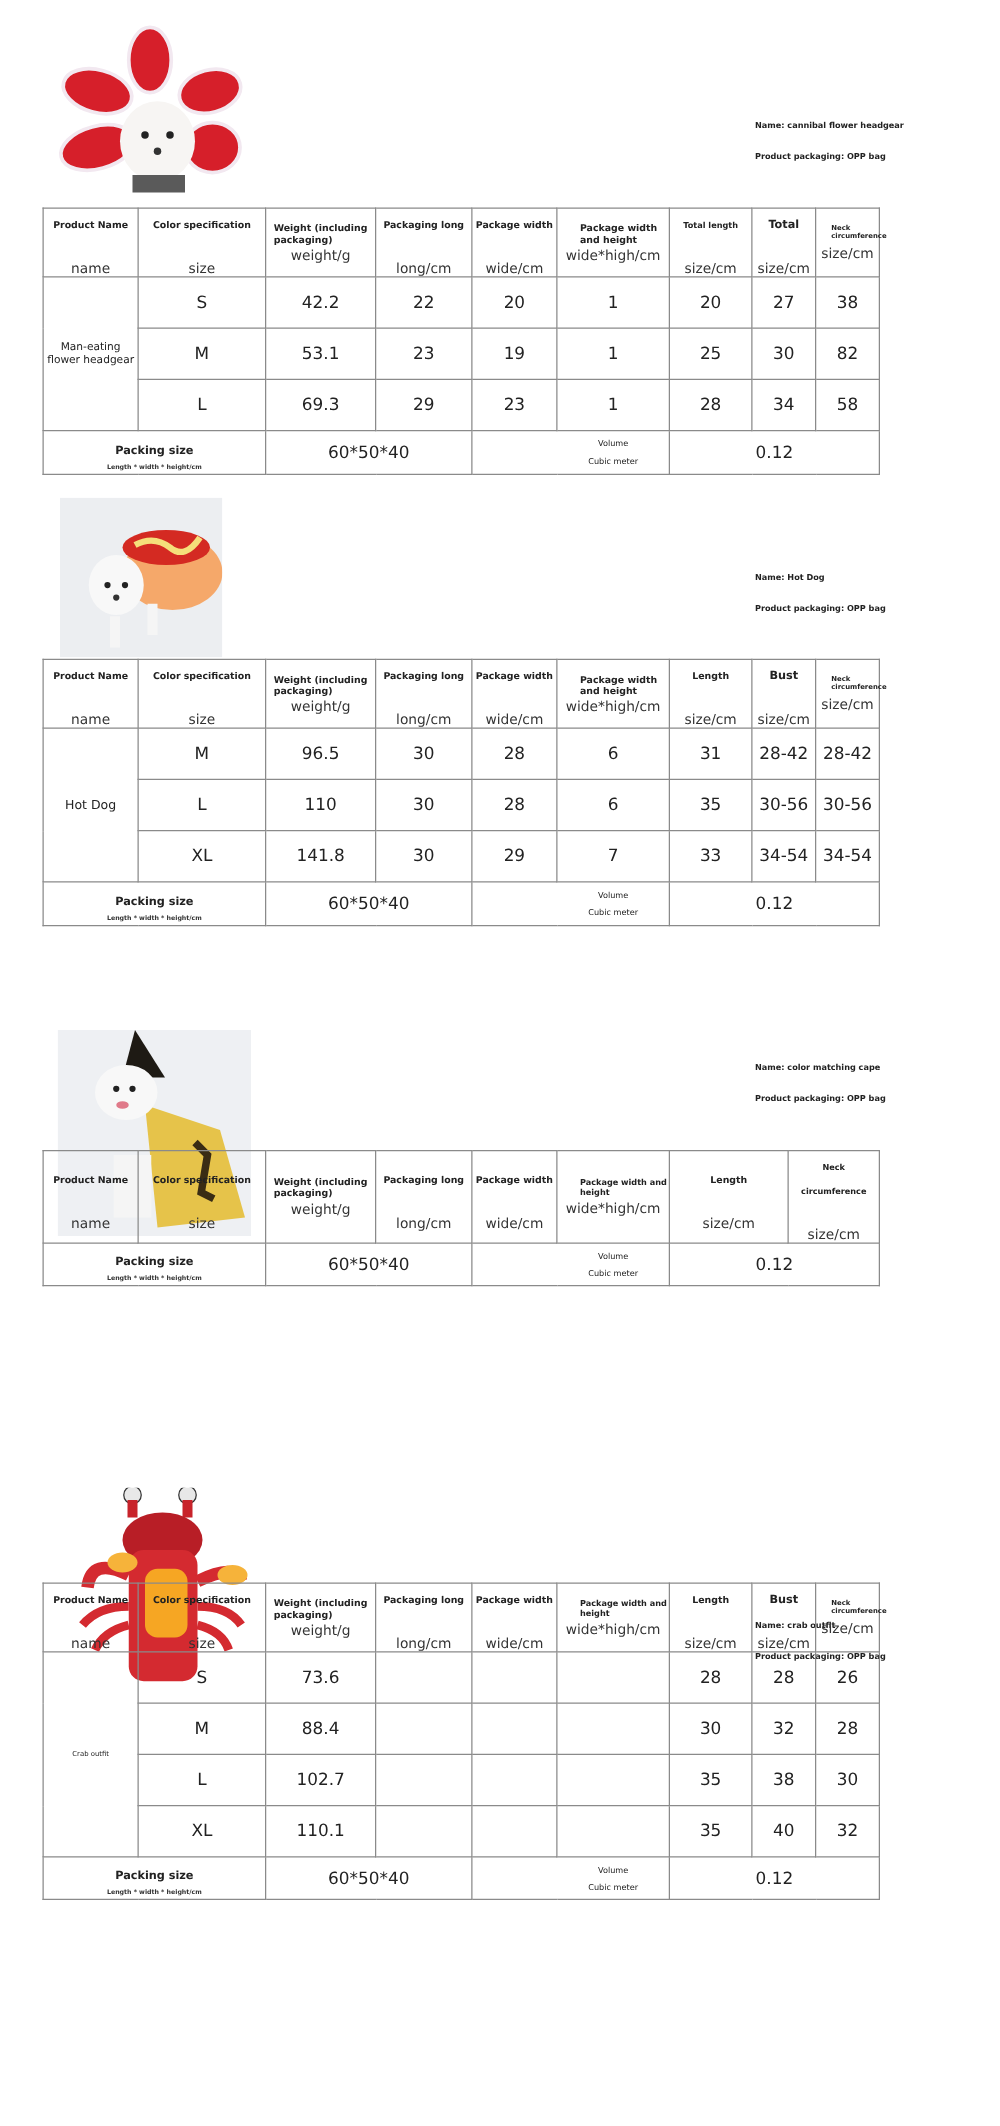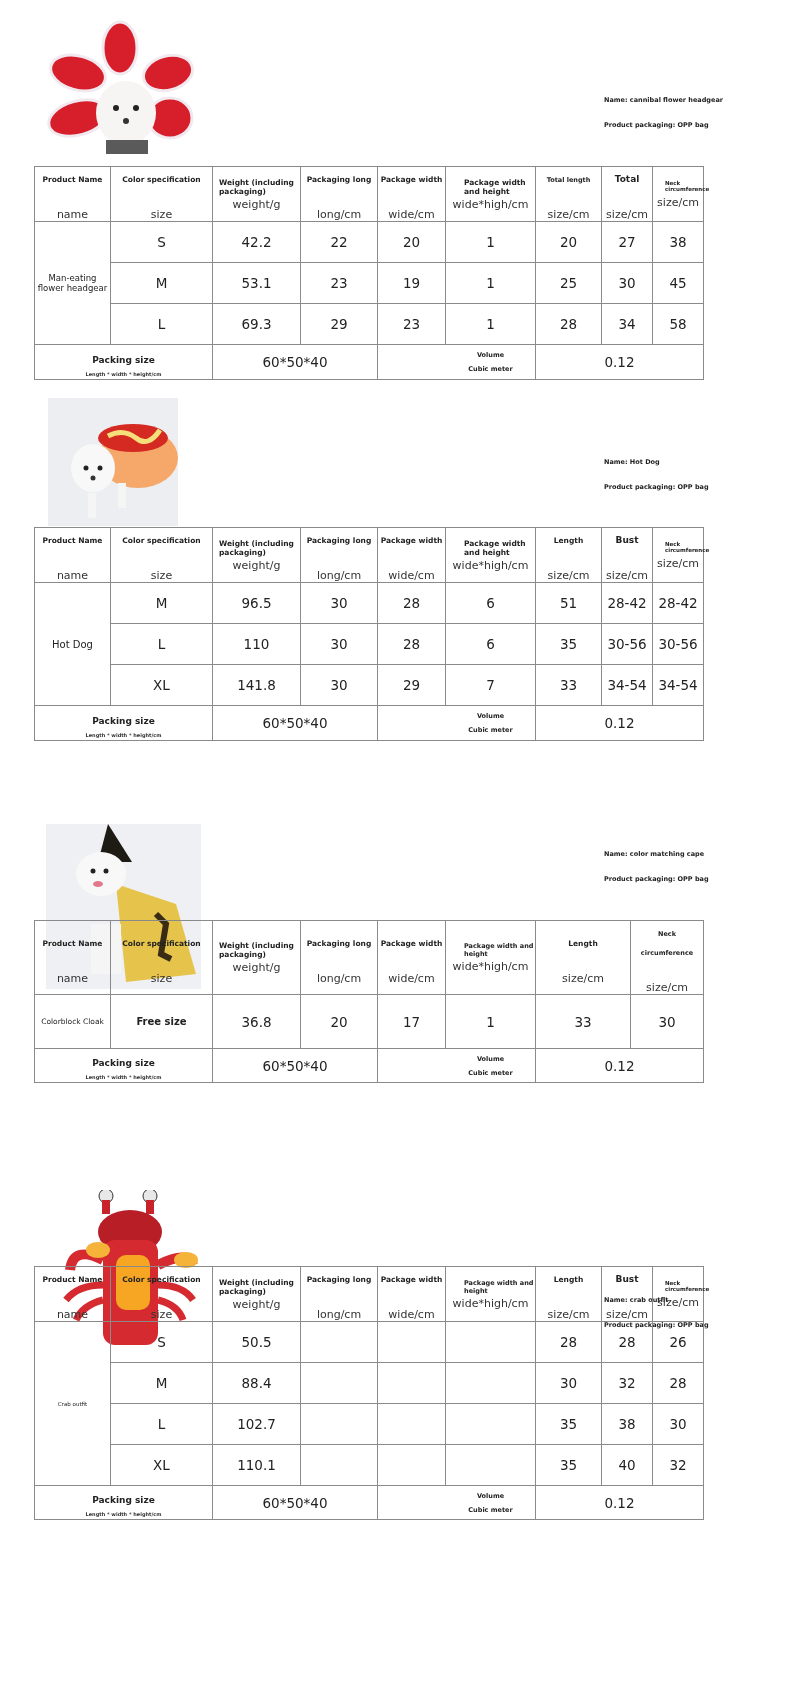--- a/index.html
+++ b/index.html
@@ -13,21 +13,21 @@
   .h-top { font-size:7.5px; font-weight:bold; line-height:9px; color:#222; }
   .h-top.left { text-align:left; padding-left:6px; display:block; }
   .h-top.small { font-size:5.5px; line-height:6px; text-align:left; padding-left:12px; display:block; }
   .h-top.big { font-size:9px; }
   .h-sub { font-size:11px; color:#333; margin-top:22px; display:block; font-family:"DejaVu Sans", sans-serif; }
   .val { font-size:13.5px; color:#222; }
   .pname { font-size:8.5px; font-weight:normal; text-align:left; padding-left:1px; }
   .pname.center { text-align:center; }
   .pack-label { font-size:9px; font-weight:bold; }
   .pack-sub { font-size:5px; font-weight:bold; display:block; margin-top:4px; color:#333; }
-  .vol-label { font-size:6.5px; font-weight:bold; text-align:left; padding-left:68px !important; }
+  .vol-label { font-size:6.5px; font-weight:normal; text-align:left; padding-left:68px !important; }
   .vol-label span { display:block; line-height:14px; }
 </style>
 </head>
 <body>
 
 <div class="photo" style="left:38px; top:18px; width:160px; height:145px;">
   <svg width="160" height="145" viewBox="0 0 160 145">
     <rect width="160" height="145" fill="#ffffff"></rect>
     <g fill="#d61f2a" stroke="#f2e8f0" stroke-width="3">
       <ellipse cx="82" cy="30" rx="17" ry="26"></ellipse>
@@ -93,21 +93,21 @@
     <td class="val">38</td>
   </tr>
   <tr style="height:41px;">
     <td class="val">M</td>
     <td class="val">53.1</td>
     <td class="val">23</td>
     <td class="val">19</td>
     <td class="val">1</td>
     <td class="val">25</td>
     <td class="val">30</td>
-    <td class="val">45</td>
+    <td class="val">82</td>
   </tr>
   <tr style="height:41px;">
     <td class="val">L</td>
     <td class="val">69.3</td>
     <td class="val">29</td>
     <td class="val">23</td>
     <td class="val">1</td>
     <td class="val">28</td>
     <td class="val">34</td>
     <td class="val">58</td>
@@ -176,21 +176,21 @@
           <span class="h-sub" style="margin-top:4px;">size/cm</span>
         </td>
   </tr>
   <tr style="height:41px;">
     <td rowspan="3" class="pname center" style="font-size:10px;">Hot Dog</td>
     <td class="val">M</td>
     <td class="val">96.5</td>
     <td class="val">30</td>
     <td class="val">28</td>
     <td class="val">6</td>
-    <td class="val">51</td>
+    <td class="val">31</td>
     <td class="val">28-42</td>
     <td class="val">28-42</td>
   </tr>
   <tr style="height:41px;">
     <td class="val">L</td>
     <td class="val">110</td>
     <td class="val">30</td>
     <td class="val">28</td>
     <td class="val">6</td>
     <td class="val">35</td>
@@ -257,30 +257,20 @@
           <span class="h-sub" style="margin-top:2px;">weight/g</span>
         </td>
     <td><span class="h-top">Packaging long</span><span class="h-sub">long/cm</span></td>
     <td><span class="h-top">Package width</span><span class="h-sub">wide/cm</span></td>
     <td>
           <span class="h-top left" style="padding-left:18px; font-size:6.5px; line-height:8px;">Package width and height</span>
           <span class="h-sub" style="margin-top:2px;">wide*high/cm</span>
         </td>
     <td><span class="h-top">Length</span><span class="h-sub">size/cm</span></td>
     <td><span class="h-top" style="font-size:6.5px;">Neck circumference</span><span class="h-sub">size/cm</span></td>
-  </tr>
-  <tr style="height:54px;">
-    <td class="pname center" style="font-size:7.5px;">Colorblock Cloak</td>
-    <td class="val" style="font-size:10px; font-weight:bold;">Free size</td>
-    <td class="val">36.8</td>
-    <td class="val">20</td>
-    <td class="val">17</td>
-    <td class="val">1</td>
-    <td class="val">33</td>
-    <td class="val">30</td>
   </tr>
   <tr style="height:34px;">
     <td colspan="2"><span class="pack-label">Packing size</span><span class="pack-sub">Length * width * height/cm</span></td>
     <td colspan="2" class="val">60*50*40</td>
     <td colspan="2" class="vol-label">
           <span>Volume</span>
           <span>Cubic meter</span>
         </td>
     <td colspan="2" class="val">0.12</td>
   </tr>
@@ -341,21 +331,21 @@
     <td><span class="h-top">Length</span><span class="h-sub">size/cm</span></td>
     <td><span class="h-top big">Bust</span><span class="h-sub">size/cm</span></td>
     <td>
           <span class="h-top small">Neck circumference</span>
           <span class="h-sub" style="margin-top:4px;">size/cm</span>
         </td>
   </tr>
   <tr style="height:41px;">
     <td rowspan="4" class="pname center" style="font-size:5.5px;">Crab outfit</td>
     <td class="val">S</td>
-    <td class="val">50.5</td>
+    <td class="val">73.6</td>
     <td class="val"></td>
     <td class="val"></td>
     <td class="val"></td>
     <td class="val">28</td>
     <td class="val">28</td>
     <td class="val">26</td>
   </tr>
   <tr style="height:41px;">
     <td class="val">M</td>
     <td class="val">88.4</td>

